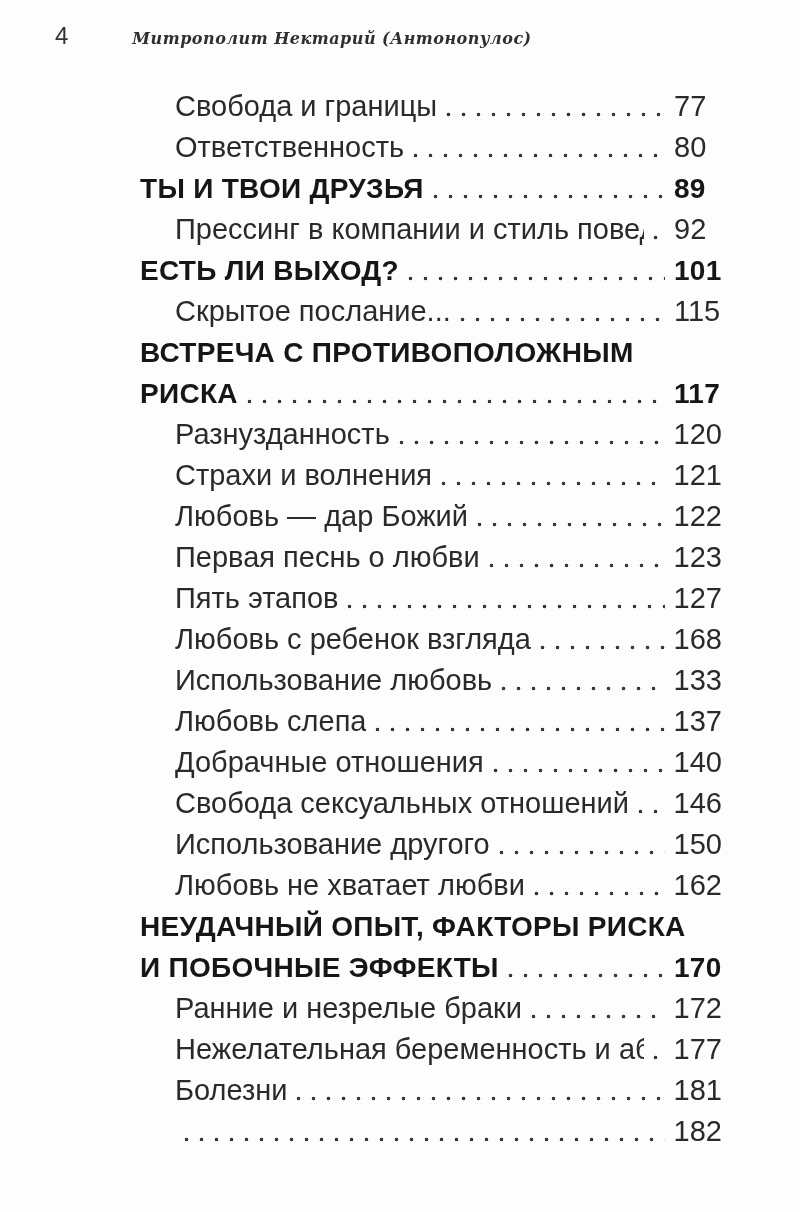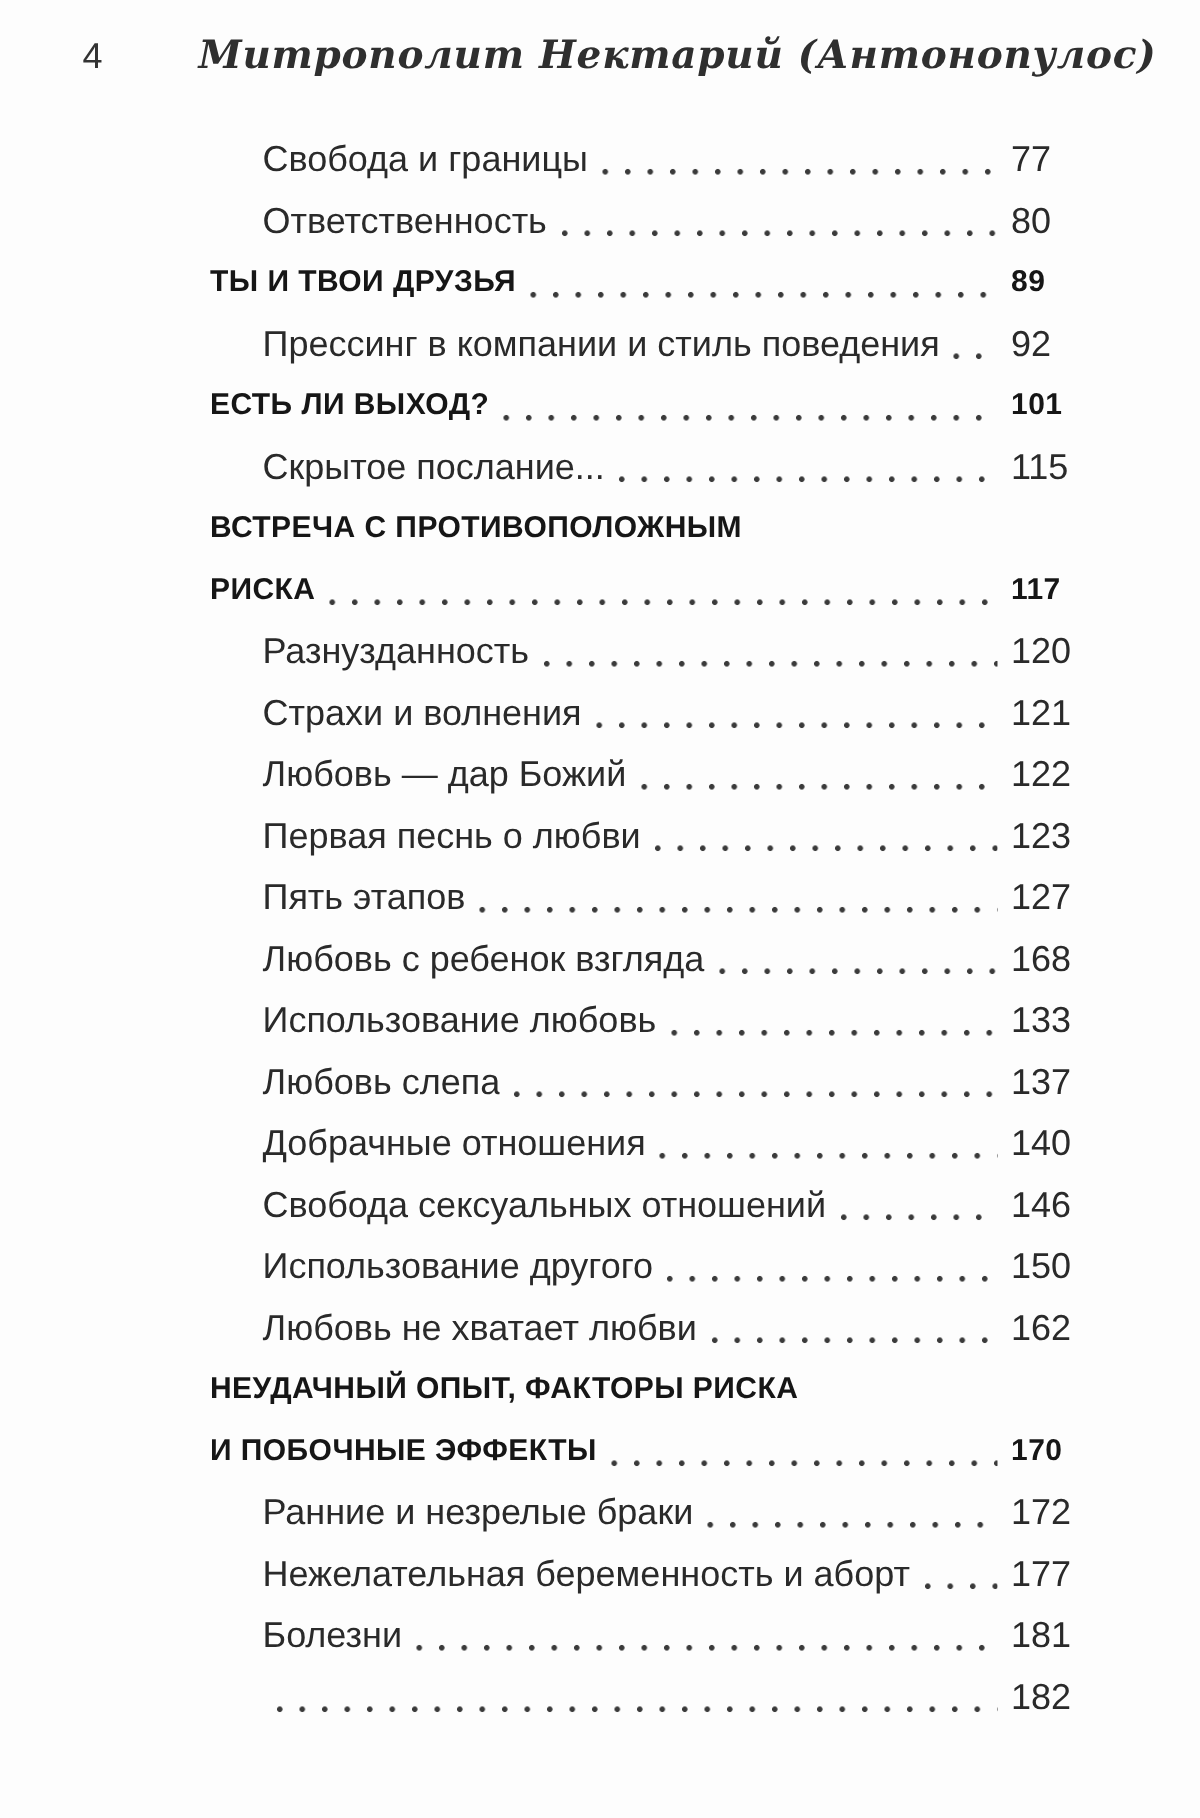--- a/index.html
+++ b/index.html
@@ -25,44 +25,44 @@
   }
   .folio {
     font-size: 24px;
     color: #333333;
   }
   .running-head {
     margin-left: 64px;
     font-family: "DejaVu Serif", "Liberation Serif", serif;
     font-style: italic;
     font-weight: 600;
-    font-size: 26px;
+    font-size: 16px;
     letter-spacing: 0.5px;
     color: #2f2f2f;
   }
   
   .toc {
     margin-top: 24px;
     padding: 0 78px 0 140px;
   }
   .toc-row {
     display: flex;
     align-items: baseline;
     line-height: 41px;
-    font-size: 24px;
+    font-size: 29px;
     white-space: nowrap;
   }
   .toc-row.sub {
     padding-left: 35px;
   }
   .toc-row.chapter {
     font-weight: 700;
     color: #161616;
     letter-spacing: 0.3px;
-    font-size: 20px;
+    font-size: 28px;
   }
   .toc-label {
     flex: 0 1 auto;
     overflow: hidden;
   }
   .leader {
     flex: 1 1 12px;
     height: 5px;
     align-self: flex-end;
     margin: 0 9px 10px 9px;

